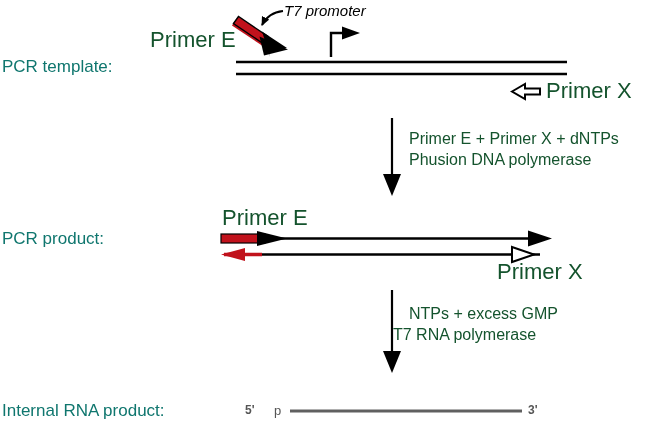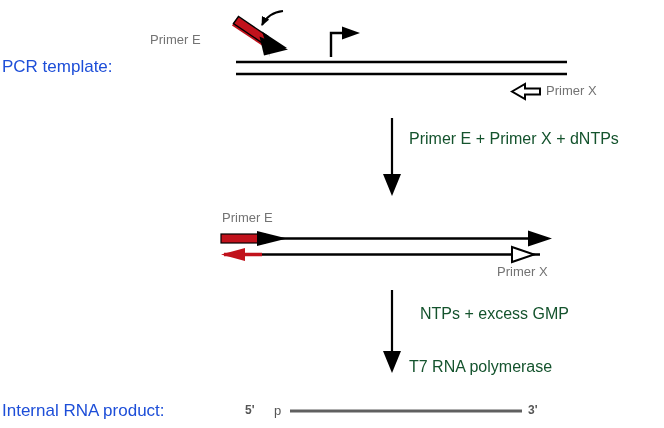--- a/index.html
+++ b/index.html
@@ -21,30 +21,30 @@
   }
   #figure svg {
     position: absolute;
     left: 0;
     top: 0;
   }
   .row-label {
     position: absolute;
     font-size: 17px;
     line-height: 20px;
-    color: #1d4ed8;
+    color: #0f766e;
     white-space: nowrap;
     letter-spacing: 0px;
     text-align: center;
   }
   .struct-label {
     position: absolute;
-    font-size: 13px;
+    font-size: 22px;
     line-height: 20px;
-    color: #737373;
+    color: #14532d;
     white-space: nowrap;
   }
   .step-text {
     position: absolute;
     font-size: 16px;
     line-height: 21px;
     color: #14532d;
     white-space: nowrap;
   }
   .promoter-label {
@@ -140,36 +140,39 @@
       <path d="M383,351 L401,351 L392,373 Z" fill="#000000"></path>
     </g>
 
     <g>
       <line x1="290" y1="411" x2="522" y2="411" stroke="#606060" stroke-width="3"></line>
     </g>
   </svg>
 
   <div class="row-label" style="left:2px; top:57px;">PCR template:</div>
 
+  <div class="row-label" style="left:2px; top:229px;">PCR product:</div>
 
   <div class="row-label" style="left:2px; top:401px;">Internal RNA product:</div>
 
   <div class="struct-label" style="left:150px; top:30px;">Primer E</div>
 
+  <div class="promoter-label" style="left:284px; top:2px;">T7 promoter</div>
 
   <div class="struct-label" style="left:546px; top:81px;">Primer X</div>
 
   <div class="struct-label" style="left:222px; top:208px;">Primer E</div>
 
   <div class="struct-label" style="left:497px; top:262px;">Primer X</div>
 
   <div class="step-text" style="left:409px; top:128px;">Primer E + Primer X + dNTPs</div>
+  <div class="step-text" style="left:409px; top:149px;">Phusion DNA polymerase</div>
 
-  <div class="step-text" style="left:420px; top:303px;">NTPs + excess GMP</div>
-  <div class="step-text" style="left:409px; top:324px;margin-top:32px;">T7 RNA polymerase</div>
+  <div class="step-text" style="left:409px; top:303px;">NTPs + excess GMP</div>
+  <div class="step-text" style="left:393px; top:324px;">T7 RNA polymerase</div>
 
   <div class="end-label" style="left:245px; top:403px;">5'</div>
 
   <div class="p-label" style="left:274px; top:403px;">p</div>
 
   <div class="end-label" style="left:528px; top:403px;">3'</div>
 
 </div>
 
 </body></html>

